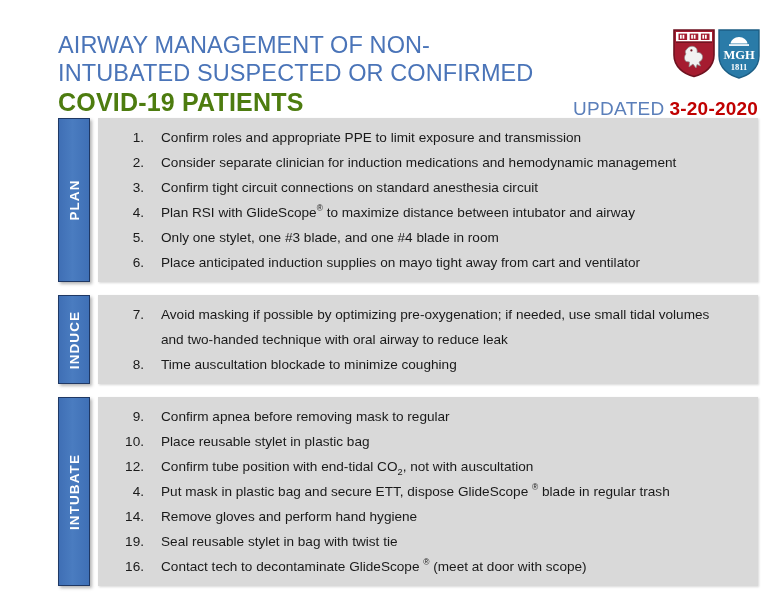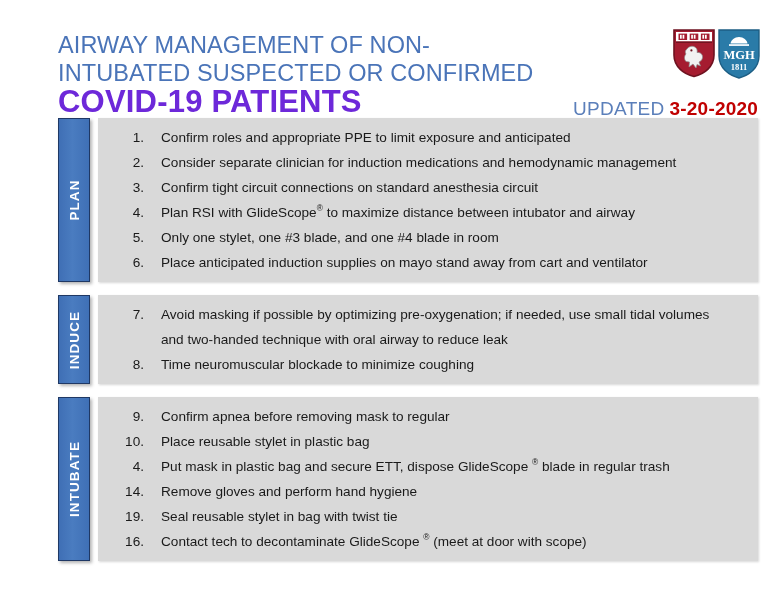--- a/index.html
+++ b/index.html
@@ -30,23 +30,23 @@
   }
   .title-line {
     font-size: 23.5px;
     line-height: 28px;
     letter-spacing: 0.1px;
     color: #4a74b8;
     font-weight: 500;
     white-space: nowrap;
   }
   .title-line.emphasis {
-    color: #6d28d9;
-    font-weight: bold;
-    font-size: 31px;
+    color: #4d7c0f;
+    font-weight: bold;
+    font-size: 25px;
     letter-spacing: 0.2px;
     margin-top: 1px;
   }
 
   #updated-block {
     position: absolute;
     right: 18px;
     top: 94px;
     font-size: 19px;
     font-weight: bold;
@@ -204,73 +204,77 @@
 </div>
 
 <div id="sections">
     <div class="section">
       <div class="section-tab">
         <span class="section-tab-label">PLAN</span>
       </div>
       <div class="section-body">
         <div class="item">
           <span class="item-number">1.</span>
-          <span class="item-text">Confirm roles and appropriate PPE to limit exposure and anticipated</span>
+          <span class="item-text">Confirm roles and appropriate PPE to limit exposure and transmission</span>
         </div>
         <div class="item">
           <span class="item-number">2.</span>
           <span class="item-text">Consider separate clinician for induction medications and hemodynamic management</span>
         </div>
         <div class="item">
           <span class="item-number">3.</span>
           <span class="item-text">Confirm tight circuit connections on standard anesthesia circuit</span>
         </div>
         <div class="item">
           <span class="item-number">4.</span>
           <span class="item-text">Plan RSI with GlideScope<sup>®</sup> to maximize distance between intubator and airway</span>
         </div>
         <div class="item">
           <span class="item-number">5.</span>
           <span class="item-text">Only one stylet, one #3 blade, and one #4 blade in room</span>
         </div>
         <div class="item">
           <span class="item-number">6.</span>
-          <span class="item-text">Place anticipated induction supplies on mayo stand away from cart and ventilator</span>
+          <span class="item-text">Place anticipated induction supplies on mayo tight away from cart and ventilator</span>
         </div>
       </div>
     </div>
     <div class="section">
       <div class="section-tab">
         <span class="section-tab-label">INDUCE</span>
       </div>
       <div class="section-body">
         <div class="item">
           <span class="item-number">7.</span>
           <span class="item-text">Avoid masking if possible by optimizing pre-oxygenation; if needed, use small tidal volumes<br>and two-handed technique with oral airway to reduce leak</span>
         </div>
         <div class="item">
           <span class="item-number">8.</span>
-          <span class="item-text">Time neuromuscular blockade to minimize coughing</span>
+          <span class="item-text">Time auscultation blockade to minimize coughing</span>
         </div>
       </div>
     </div>
     <div class="section">
       <div class="section-tab">
         <span class="section-tab-label">INTUBATE</span>
       </div>
       <div class="section-body">
         <div class="item">
           <span class="item-number">9.</span>
           <span class="item-text">Confirm apnea before removing mask to regular</span>
         </div>
         <div class="item">
           <span class="item-number">10.</span>
           <span class="item-text">Place reusable stylet in plastic bag</span>
         </div>
         <div class="item">
+          <span class="item-number">12.</span>
+          <span class="item-text">Confirm tube position with end-tidal CO<sub>2</sub>, not with auscultation</span>
+        </div>
+        <div class="item">
           <span class="item-number">4.</span>
           <span class="item-text">Put mask in plastic bag and secure ETT, dispose GlideScope <sup>®</sup> blade in regular trash</span>
         </div>
         <div class="item">
           <span class="item-number">14.</span>
           <span class="item-text">Remove gloves and perform hand hygiene</span>
         </div>
         <div class="item">
           <span class="item-number">19.</span>
           <span class="item-text">Seal reusable stylet in bag with twist tie</span>

